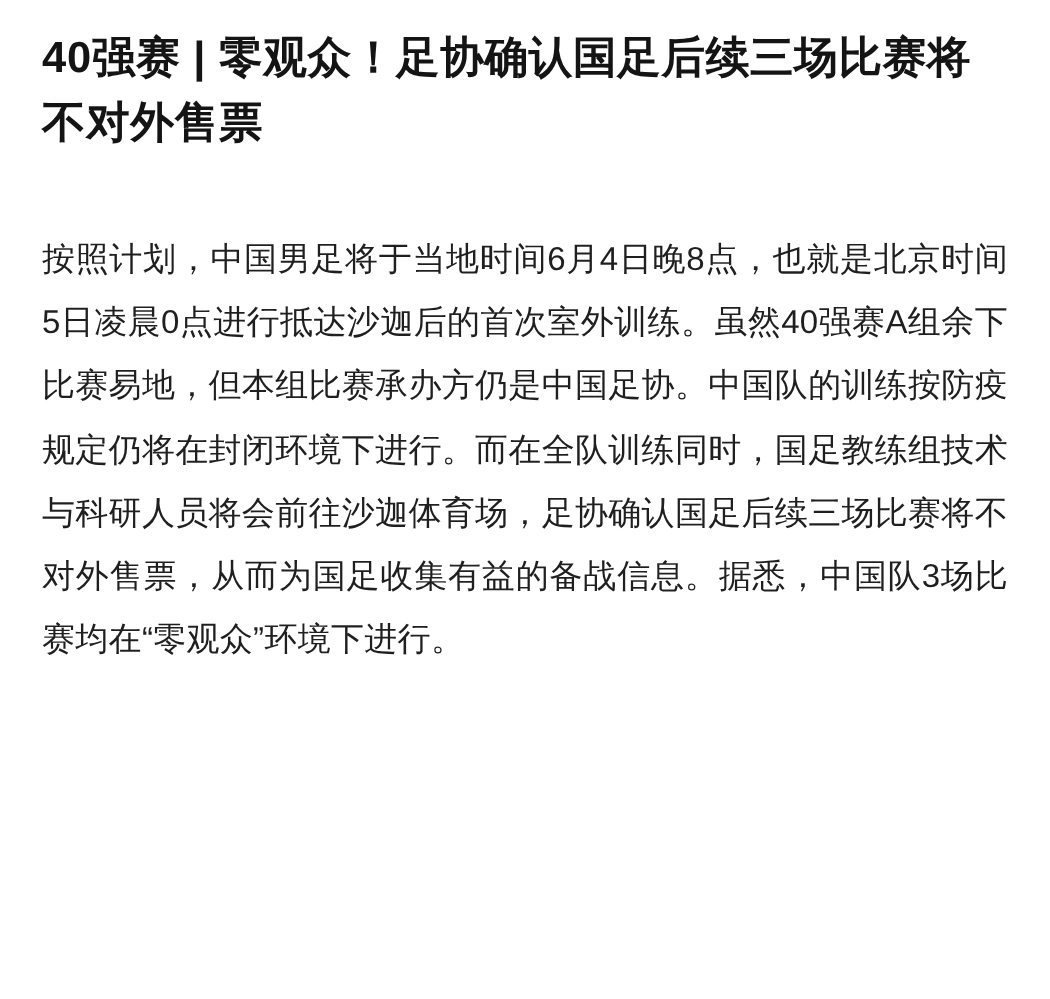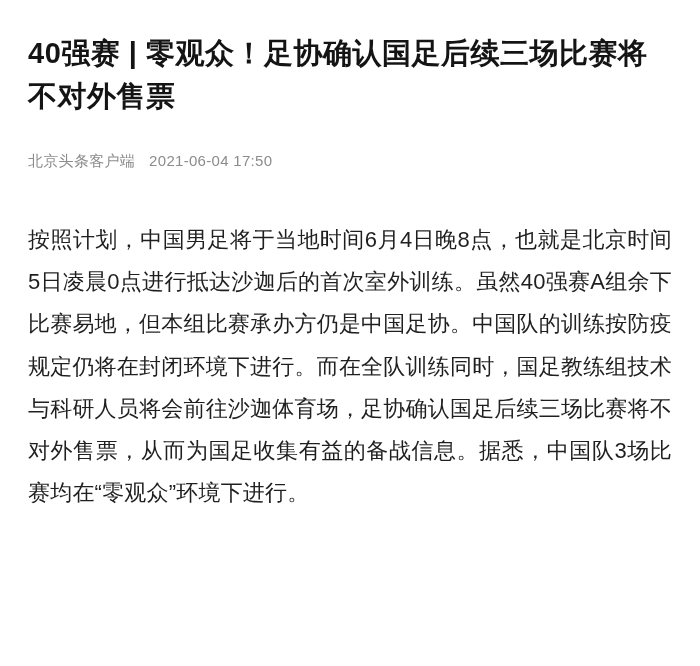--- a/index.html
+++ b/index.html
@@ -8,21 +8,21 @@
     background: #ffffff;
   }
   body {
     width: 700px;
     height: 666px;
     font-family: "Liberation Sans", sans-serif;
     color: #1a1a1a;
     overflow: hidden;
   }
   .article {
-    padding: 32px 28px 0 28px;
+    padding: 18px 28px 0 28px;
     box-sizing: border-box;
     width: 700px;
   }
   .headline {
     font-family: "Liberation Sans", sans-serif;
     font-weight: bold;
     font-size: 29px;
     line-height: 1.48;
     letter-spacing: 0.5px;
     color: #141414;
@@ -57,22 +57,18 @@
     text-indent: 0;
   }
 </style>
 </head>
 <body>
 
 <div class="article">
 
   <h1 class="headline">40强赛 | 零观众！足协确认国足后续三场比赛将不对外售票</h1>
 
-  <div class="meta">
-    <span class="source">北京头条客户端</span>
-    <span class="timestamp">2021-06-04 17:50</span>
-  </div>
 
   <div class="body-copy">
     <p>按照计划，中国男足将于当地时间6月4日晚8点，也就是北京时间5日凌晨0点进行抵达沙迦后的首次室外训练。虽然40强赛A组余下比赛易地，但本组比赛承办方仍是中国足协。中国队的训练按防疫规定仍将在封闭环境下进行。而在全队训练同时，国足教练组技术与科研人员将会前往沙迦体育场，足协确认国足后续三场比赛将不对外售票，从而为国足收集有益的备战信息。据悉，中国队3场比赛均在“零观众”环境下进行。</p>
   </div>
 
 </div>
 
 </body></html>

